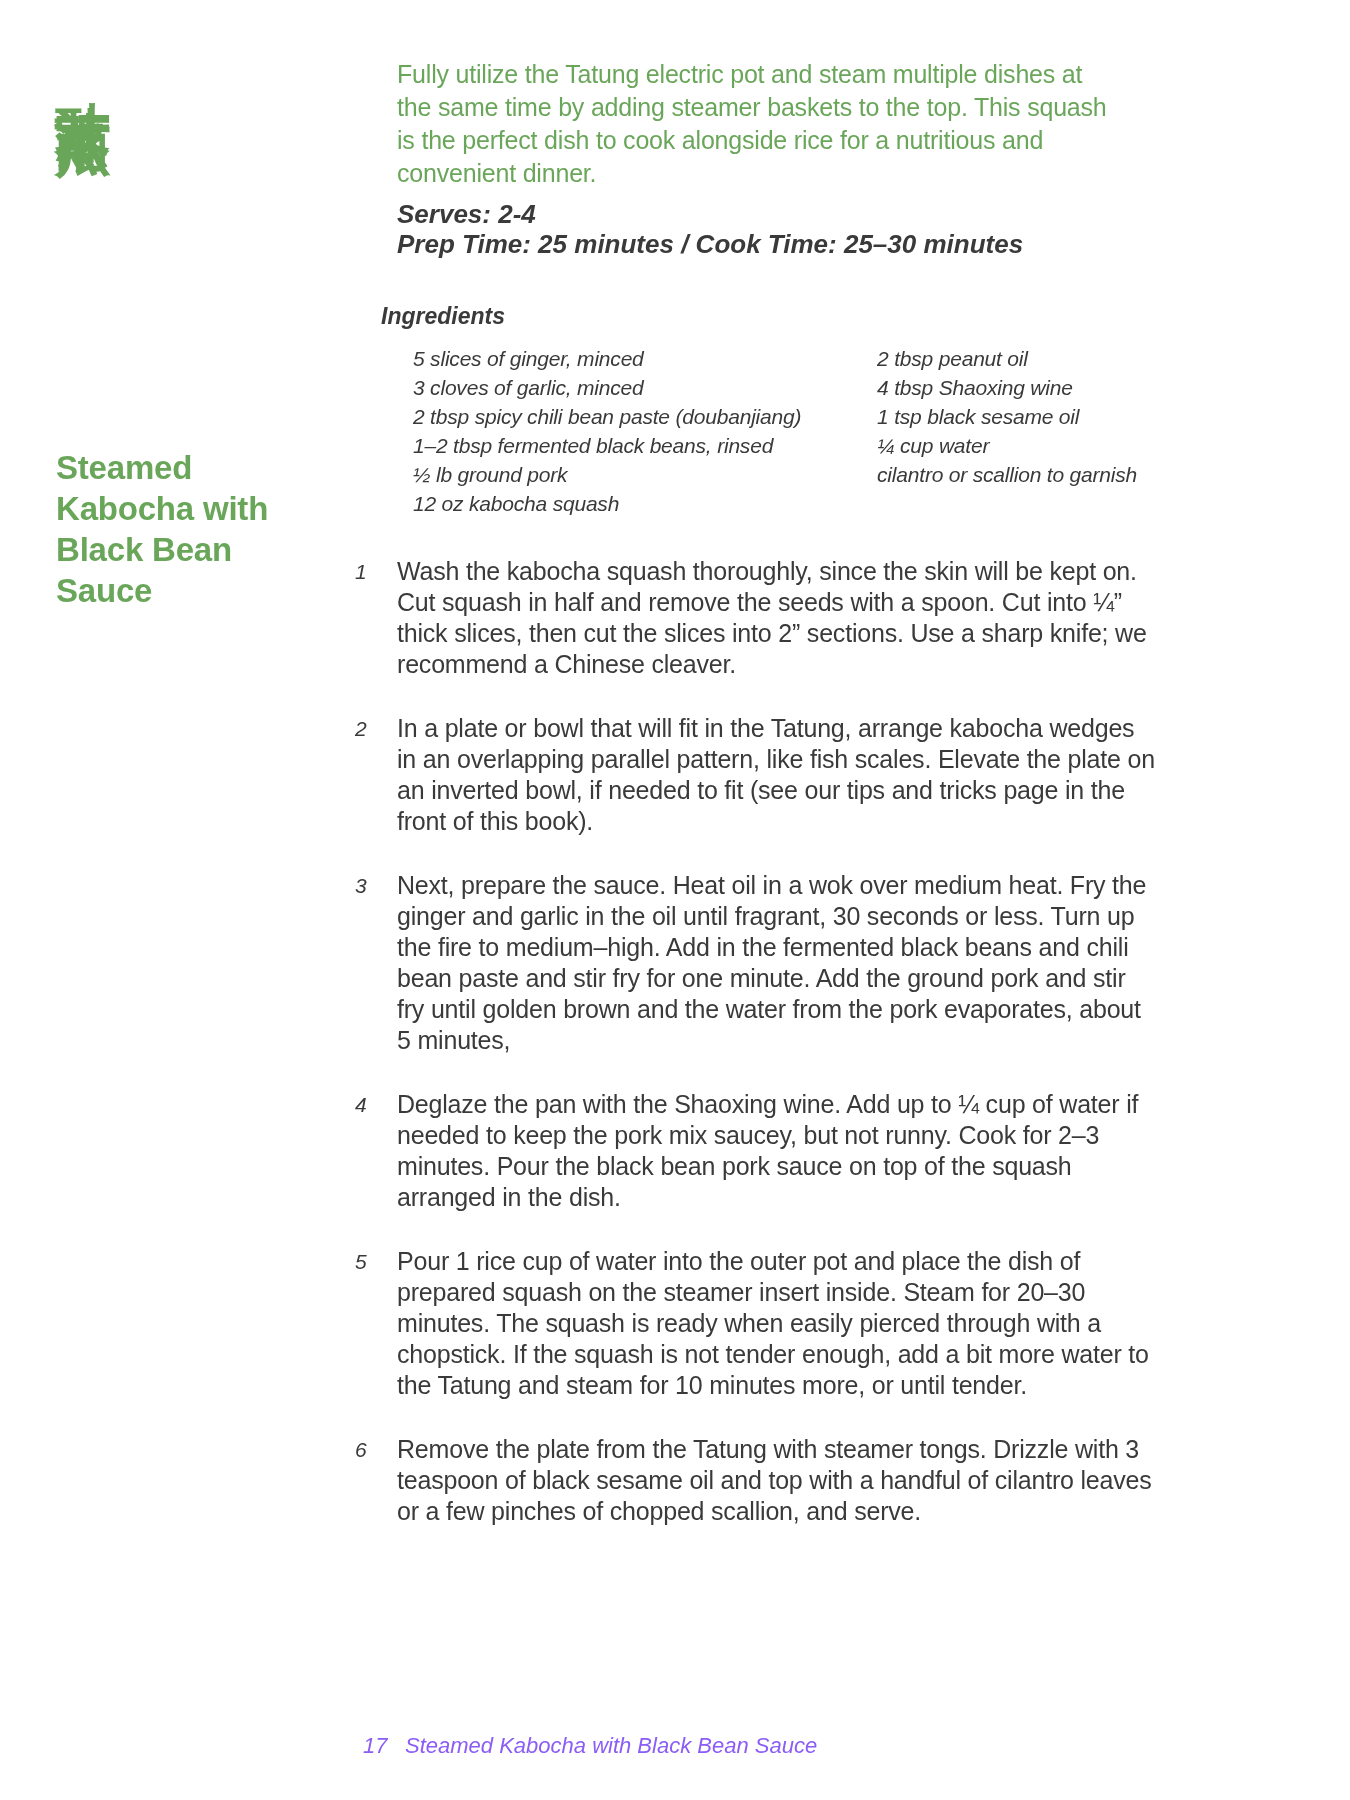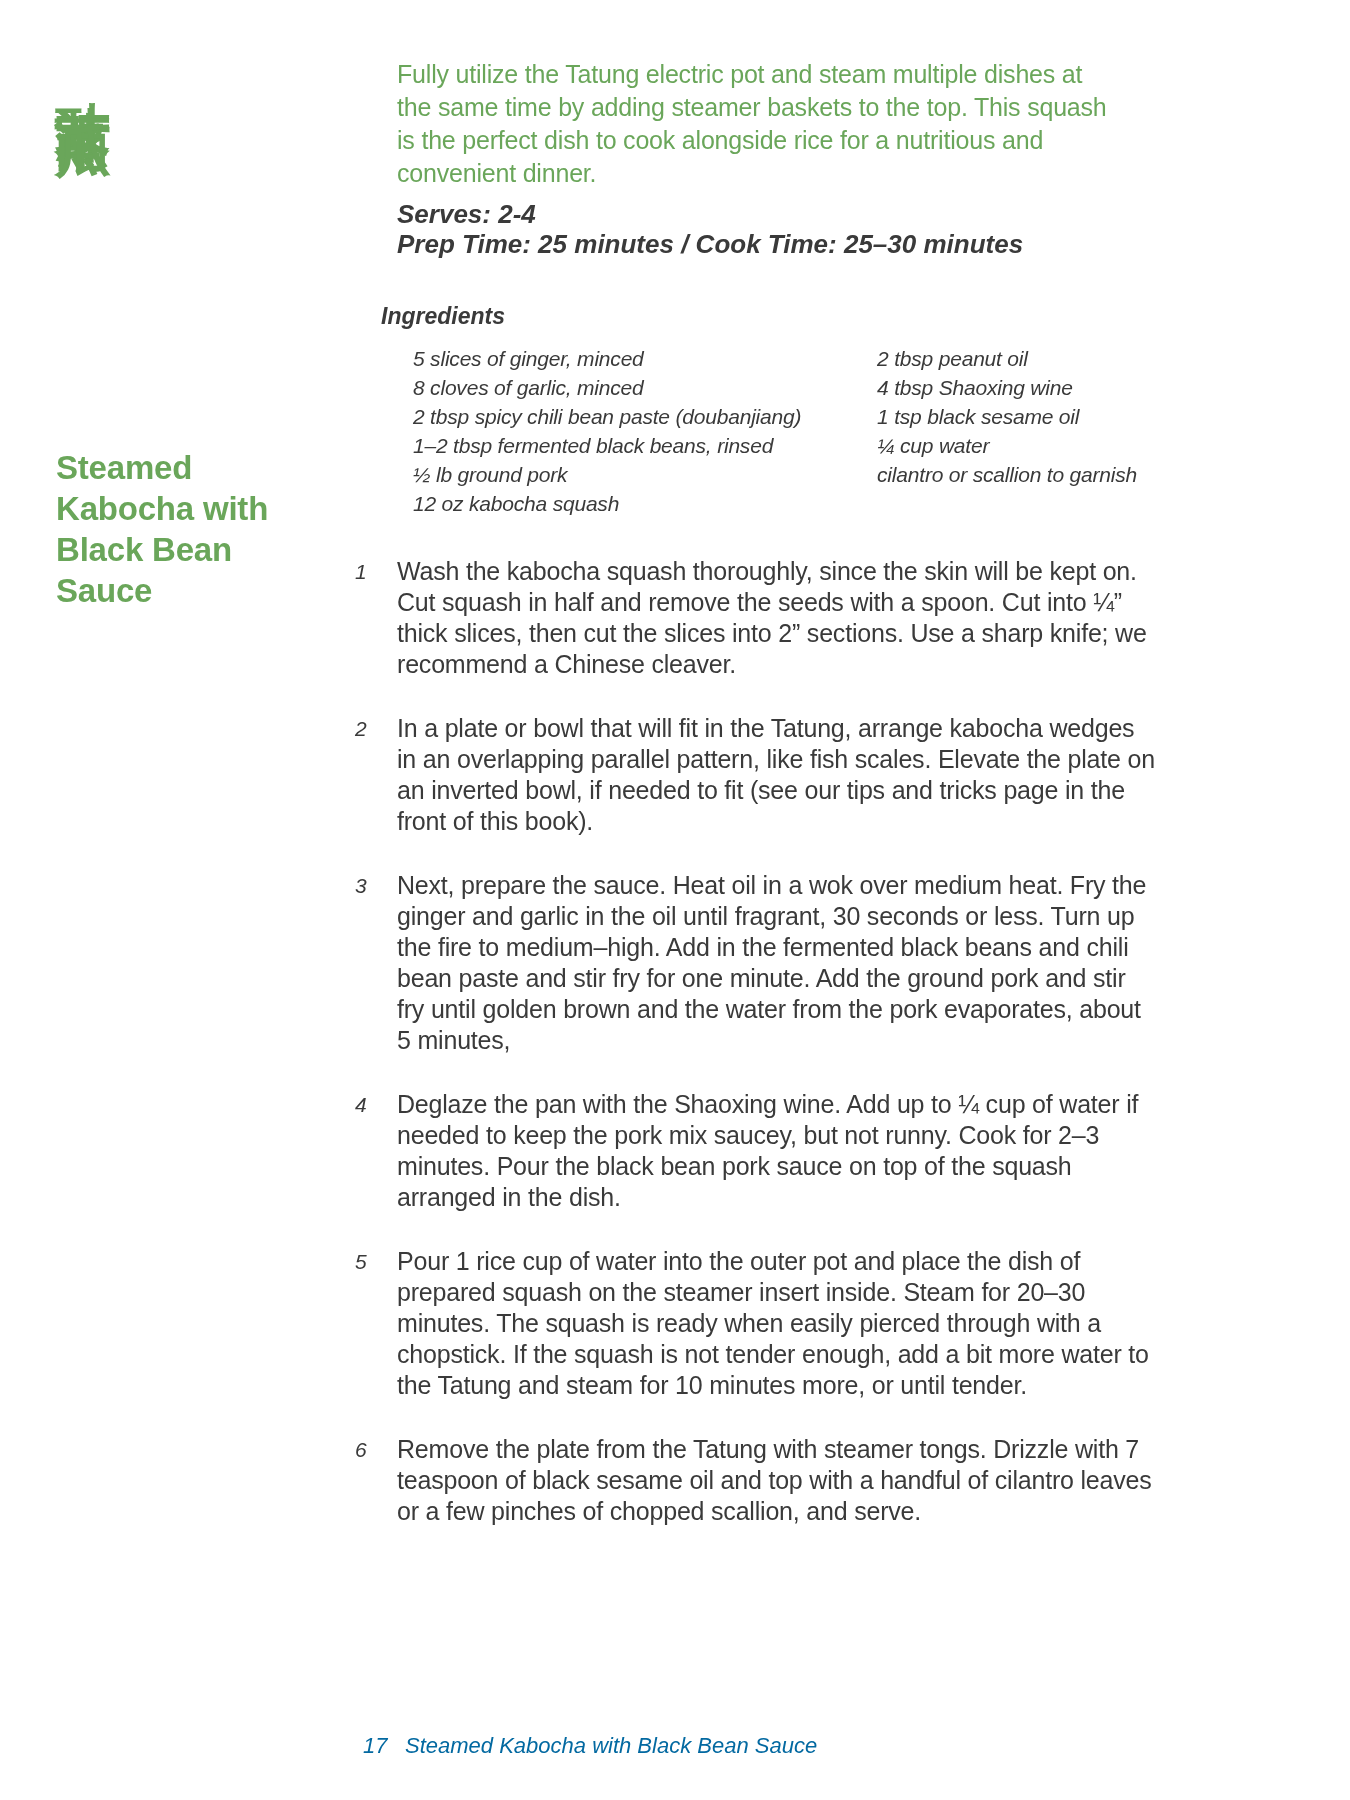--- a/index.html
+++ b/index.html
@@ -119,21 +119,21 @@
 
   
   .page-footer {
     position: absolute;
     left: 355px;
     top: 1733px;
     display: flex;
     align-items: baseline;
     font-style: italic;
     font-size: 22px;
-    color: #0369a1;
+    color: #8b5cf6;
   }
   .page-footer .num {
     padding-left: 8px;
     width: 50px;
     flex: 0 0 50px;
   }
 </style>
 </head>
 <body>
 
@@ -148,21 +148,21 @@
   <div class="meta">
     <div>Serves: 2-4</div>
     <div>Prep Time: 25 minutes / Cook Time: 25–30 minutes</div>
   </div>
 
   <h2 class="ing-heading">Ingredients</h2>
 
   <div class="ing-cols">
     <div class="ing-col-left">
       <div class="ing-item">5 slices of ginger, minced</div>
-      <div class="ing-item">8 cloves of garlic, minced</div>
+      <div class="ing-item">3 cloves of garlic, minced</div>
       <div class="ing-item">2 tbsp spicy chili bean paste (doubanjiang)</div>
       <div class="ing-item">1–2 tbsp fermented black beans, rinsed</div>
       <div class="ing-item">½ lb ground pork</div>
       <div class="ing-item">12 oz kabocha squash</div>
     </div>
     <div class="ing-col-right">
       <div class="ing-item">2 tbsp peanut oil</div>
       <div class="ing-item">4 tbsp Shaoxing wine</div>
       <div class="ing-item">1 tsp black sesame oil</div>
       <div class="ing-item">¼ cup water</div>
@@ -186,21 +186,21 @@
     <li class="step">
       <span class="step-num">4</span>
       <span class="step-text">Deglaze the pan with the Shaoxing wine. Add up to ¼ cup of water if needed to keep the pork mix saucey, but not runny. Cook for 2–3 minutes. Pour the black bean pork sauce on top of the squash arranged in the dish.</span>
     </li>
     <li class="step">
       <span class="step-num">5</span>
       <span class="step-text">Pour 1 rice cup of water into the outer pot and place the dish of prepared squash on the steamer insert inside. Steam for 20–30 minutes. The squash is ready when easily pierced through with a chopstick. If the squash is not tender enough, add a bit more water to the Tatung and steam for 10 minutes more, or until tender.</span>
     </li>
     <li class="step">
       <span class="step-num">6</span>
-      <span class="step-text">Remove the plate from the Tatung with steamer tongs. Drizzle with 7 teaspoon of black sesame oil and top with a handful of cilantro leaves or a few pinches of chopped scallion, and serve.</span>
+      <span class="step-text">Remove the plate from the Tatung with steamer tongs. Drizzle with 3 teaspoon of black sesame oil and top with a handful of cilantro leaves or a few pinches of chopped scallion, and serve.</span>
     </li>
   </ol>
 
   <div class="page-footer">
     <span class="num">17</span>
     <span>Steamed Kabocha with Black Bean Sauce</span>
   </div>
 
 </div>
 

